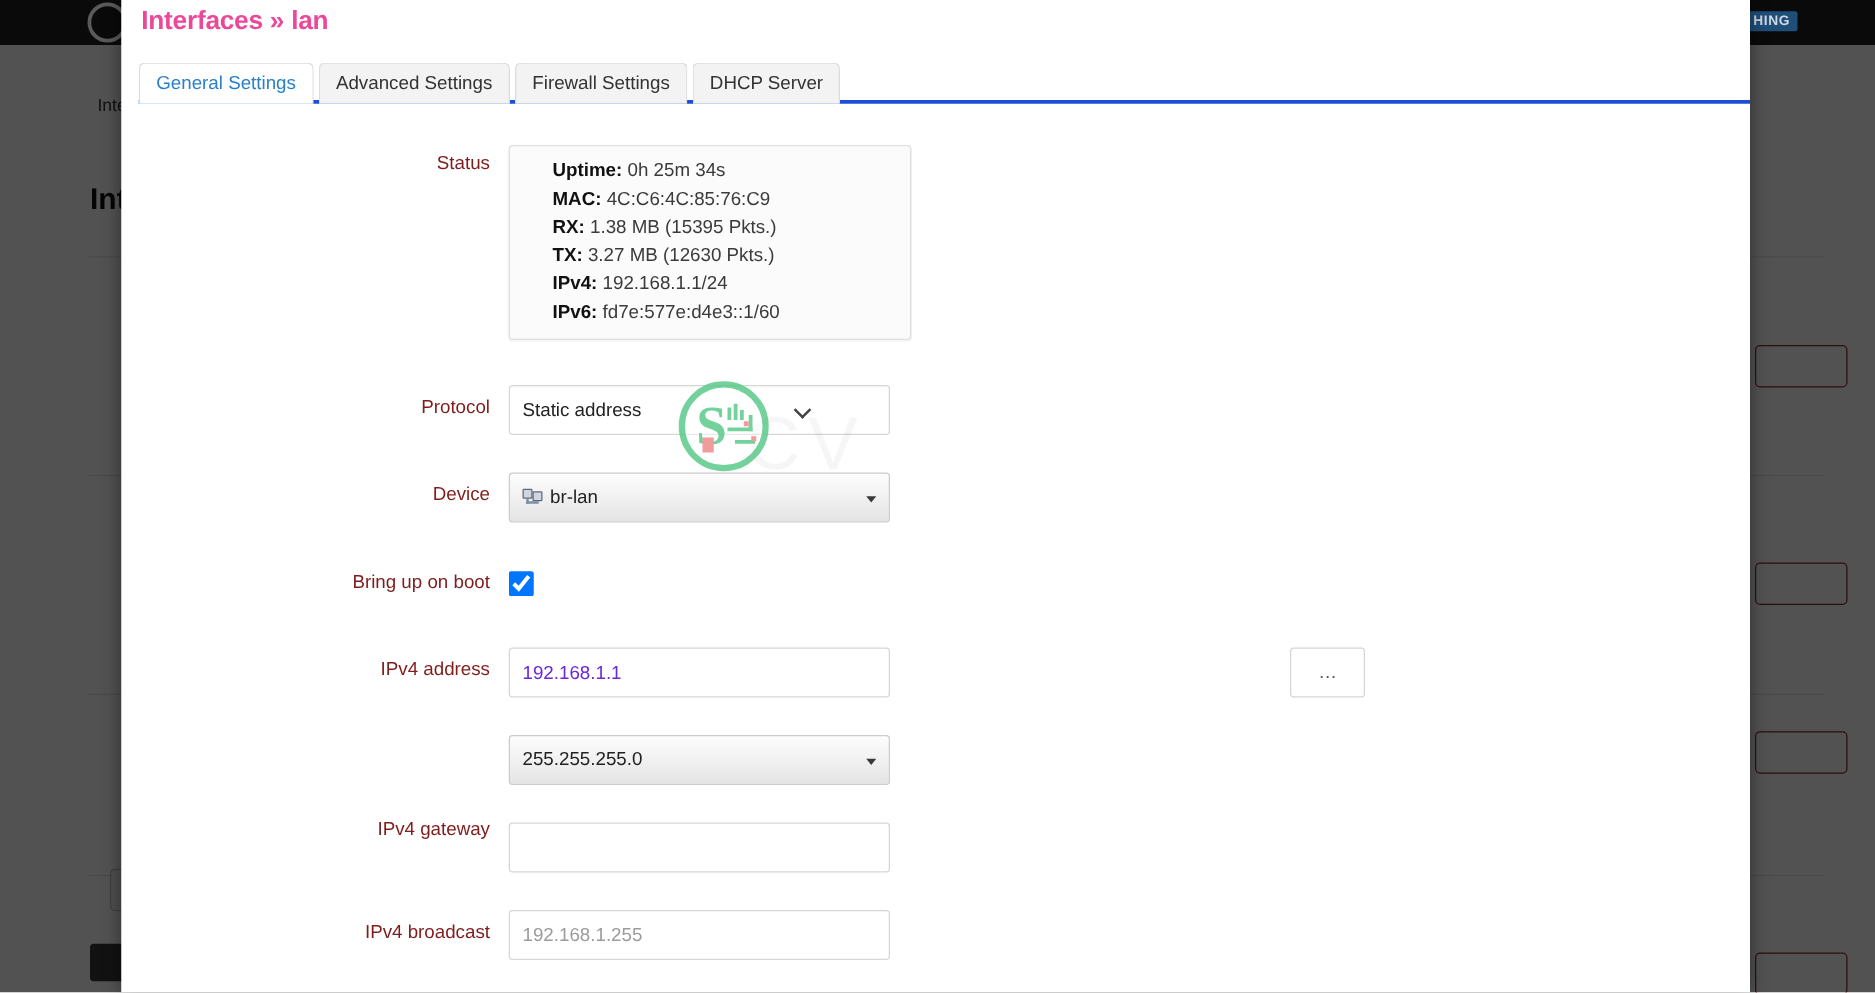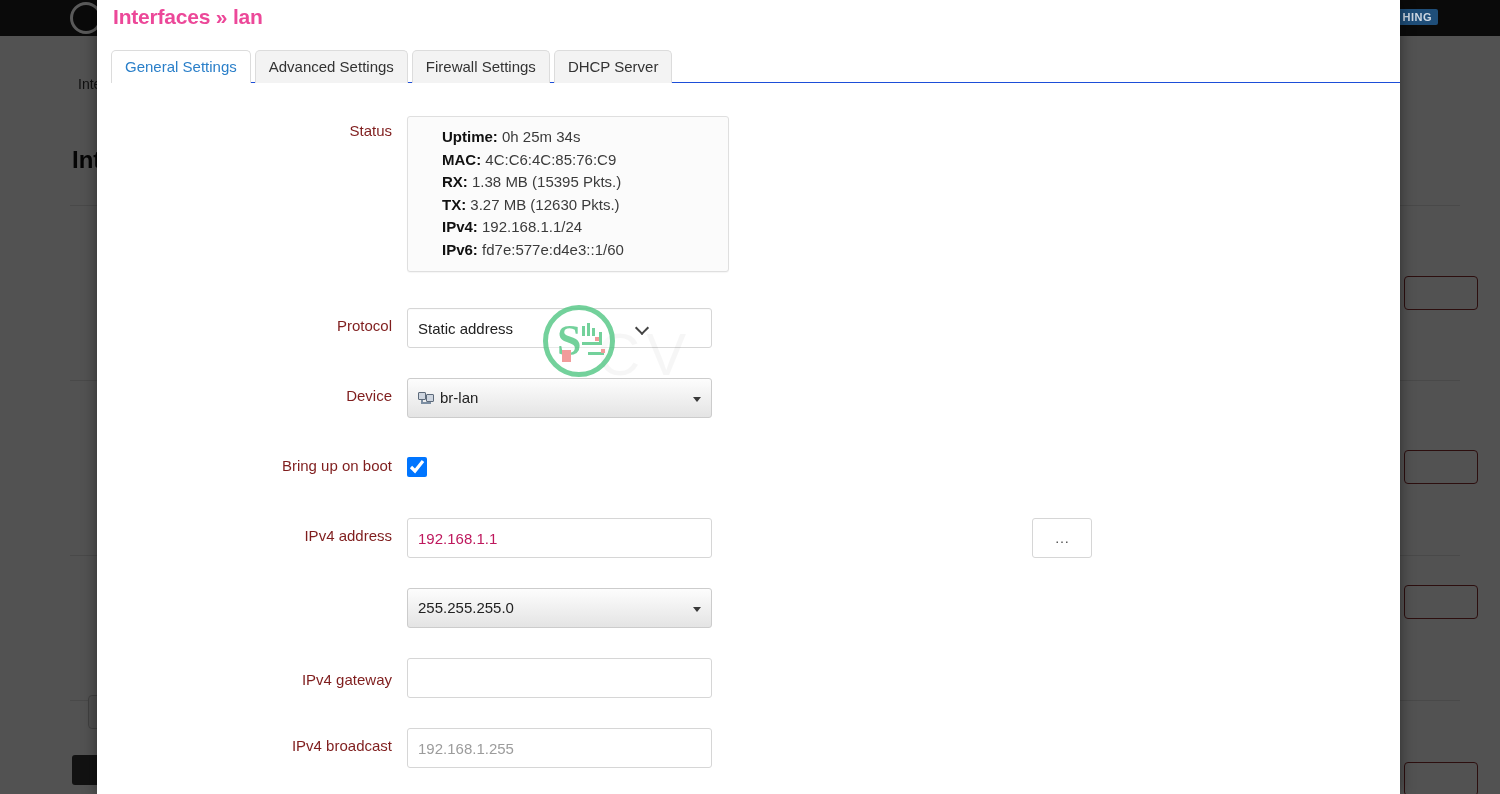--- a/index.html
+++ b/index.html
@@ -70,21 +70,21 @@
   }
   .modal-title {
     position: absolute; left: 16px; top: 5px;
     font-size: 21px; font-weight: bold; color: #ec4899;
     letter-spacing: -0.2px;
   }
 
   .tabs {
     position: absolute; left: 14px; top: 50px;
     width: 1289px; height: 33px;
-    border-bottom: 1px solid #1d4ed8;
+    border-bottom: 3px solid #1d4ed8;
   }
   .tab {
     float: left; height: 33px; line-height: 31px;
     padding: 0 13px;
     font-size: 15px; color: #333;
     border: 1px solid #dcdcdc; border-bottom: none;
     border-radius: 5px 5px 0 0;
     background: #f3f3f3;
     margin-right: 4px;
     cursor: pointer;
@@ -169,21 +169,21 @@
   }
   .caret {
     position: absolute; right: 10px; top: 18px;
     width: 0; height: 0;
     border-left: 4px solid transparent; border-right: 4px solid transparent;
     border-top: 5px solid #3a3a3a;
   }
 
   .txt {
     width: 305px; height: 40px;
-    font-size: 15px; color: #be185d;
+    font-size: 15px; color: #6d28d9;
     padding: 0 10px;
     border: 1px solid #d6d6d6; border-radius: 3px;
     background: #ffffff;
     outline: none;
   }
   .txt::placeholder { color: #9c9c9c; }
 
   .dots-btn {
     position: absolute; left: 625px; top: 0;
     width: 60px; height: 40px;
@@ -342,21 +342,21 @@
       <div class="row">
         <div class="ctl" style="top:3px;">
           <div class="fakesel">
             <span>255.255.255.0</span>
             <span class="caret"></span>
           </div>
         </div>
       </div>
 
       <div class="row">
-        <div class="lbl" style="top:16px;">IPv4 gateway</div>
+        <div class="lbl" style="top:0;">IPv4 gateway</div>
         <div class="ctl" style="top:3px;">
           <input class="txt" type="text" value="" style="">
         </div>
       </div>
 
       <div class="row">
         <div class="lbl" style="top:12px;">IPv4 broadcast</div>
         <div class="ctl" style="top:3px;">
           <input class="txt" type="text" placeholder="192.168.1.255" style="">
         </div>

